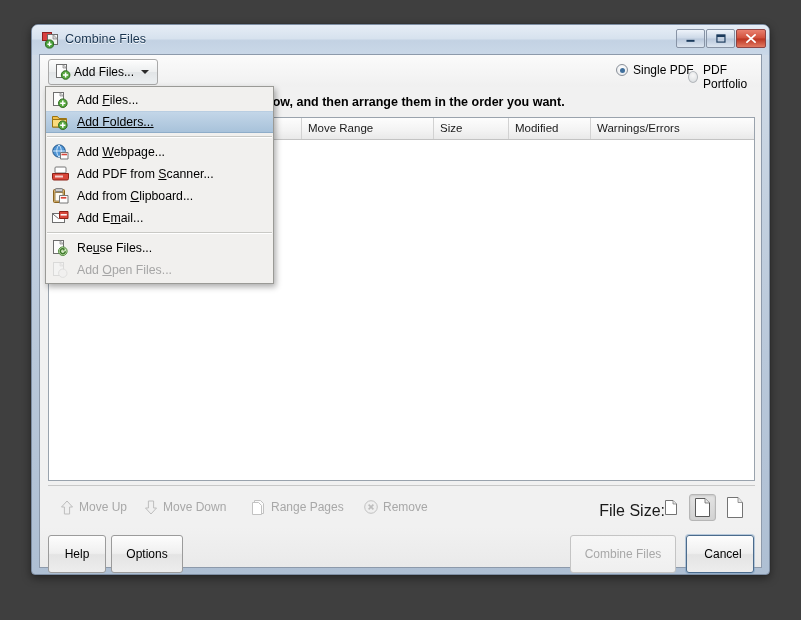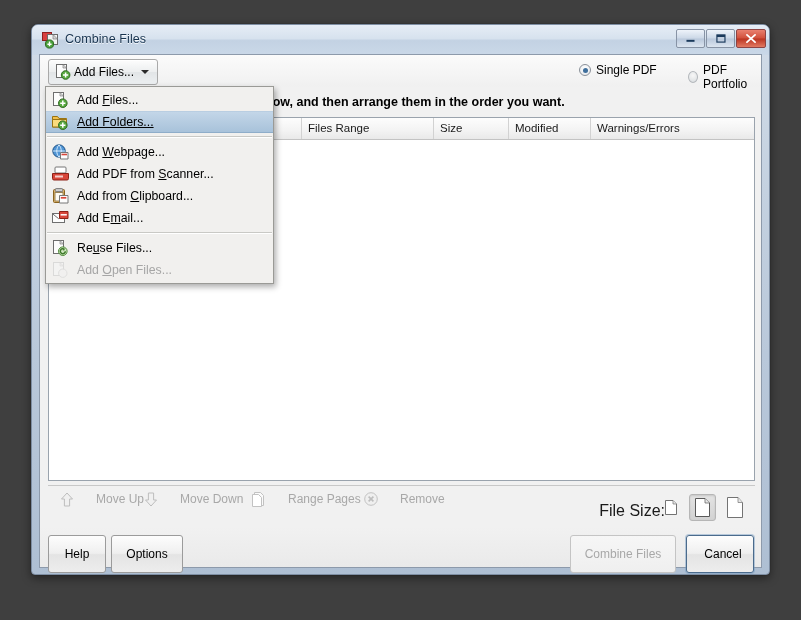--- a/index.html
+++ b/index.html
@@ -59,21 +59,21 @@
     border:1px solid #a9a9a9;border-radius:3px;
     background:linear-gradient(to bottom,#fdfdfd,#eceeef 50%,#e2e5e7 52%,#eceff1);
     box-shadow:inset 0 1px 0 #fff;
     font-size:12px;cursor:default;
   }
   #addfiles-btn .caret{
     width:0;height:0;border-left:4px solid transparent;border-right:4px solid transparent;
     border-top:4px solid #2a2a2a;margin-left:4px;
   }
   .radio-wrap{position:absolute;top:8px;display:flex;align-items:center;gap:5px;font-size:12px;cursor:default;}
-  #radio-single{left:539px;}
+  #radio-single{left:576px;}
   #radio-portfolio{left:648px;}
   .radio{
     width:12px;height:12px;border-radius:50%;
     border:1px solid #8a9099;box-sizing:border-box;
     background:radial-gradient(circle at 50% 35%,#ffffff,#e3e6ea);
     position:relative;
   }
   .radio.on::after{
     content:"";position:absolute;left:50%;top:50%;width:5px;height:5px;
     margin:-2.5px 0 0 -2.5px;border-radius:50%;background:#3f6f9c;
@@ -103,21 +103,21 @@
     font-size:11.5px;color:#1a1a1a;padding-left:6px;box-sizing:border-box;
     border-right:1px solid #d2d2d2;white-space:nowrap;overflow:hidden;cursor:default;
   }
 
   
   #actionbar{
     position:absolute;left:8px;top:430px;width:707px;height:44px;
     border-top:1px solid #c8c8c8;box-sizing:border-box;
   }
   .action{
-    position:absolute;top:2px;height:22px;display:flex;align-items:center;gap:22px;
+    position:absolute;top:10px;height:22px;display:flex;align-items:center;gap:5px;
     font-size:12px;color:#a8a8a8;padding:0 6px;cursor:default;white-space:nowrap;
   }
   #filesize-label{position:absolute;right:90px;top:16px;font-size:16px;color:#1a1a1a;cursor:default;}
   .fs-btn{
     position:absolute;top:8px;width:27px;height:27px;border-radius:3px;
     display:flex;align-items:center;justify-content:center;cursor:default;
     box-sizing:border-box;border:1px solid transparent;
   }
   .fs-btn.sel{
     background:linear-gradient(to bottom,#e4e4e4,#d2d2d2);
@@ -220,21 +220,21 @@
         <span class="radio off"></span>
         <span>PDF Portfolio</span>
       </div>
     </div>
 
     <div id="instruction">Add files or drag them into this window, and then arrange them in the order you want.</div>
 
     <div id="listpanel">
       <div id="list-header">
           <div class="col" style="left: 0px; width: 253px;">Name</div>
-          <div class="col" style="left: 253px; width: 132px;">Files Range</div>
+          <div class="col" style="left: 253px; width: 132px;">Move Range</div>
           <div class="col" style="left: 385px; width: 75px;">Size</div>
           <div class="col" style="left: 460px; width: 82px;">Modified</div>
           <div class="col" style="left: 542px; width: 164px; border-right: none;">Warnings/Errors</div>
         </div>
     </div>
 
     <div id="actionbar">
       <span id="filesize-label">File Size:</span>
 
       <div class="fs-btn" style="left:609px">

